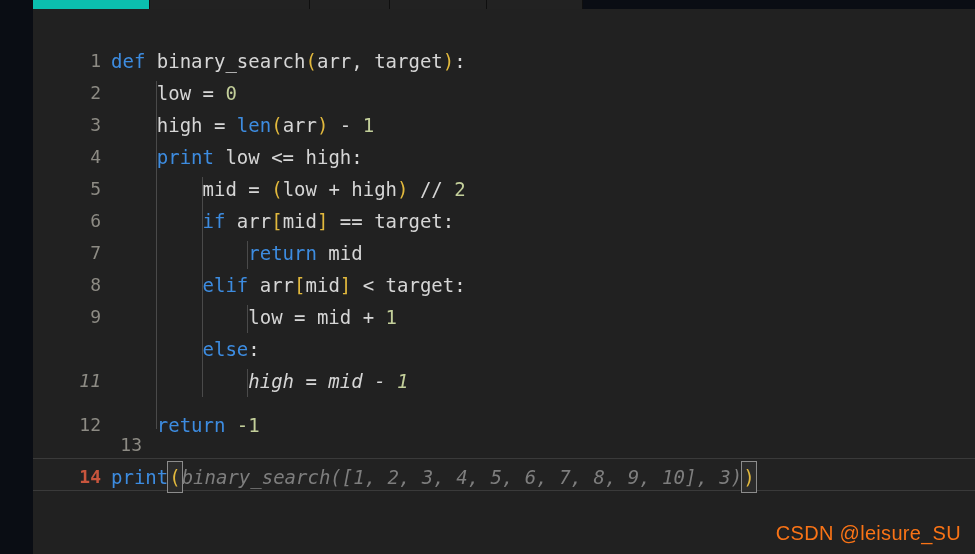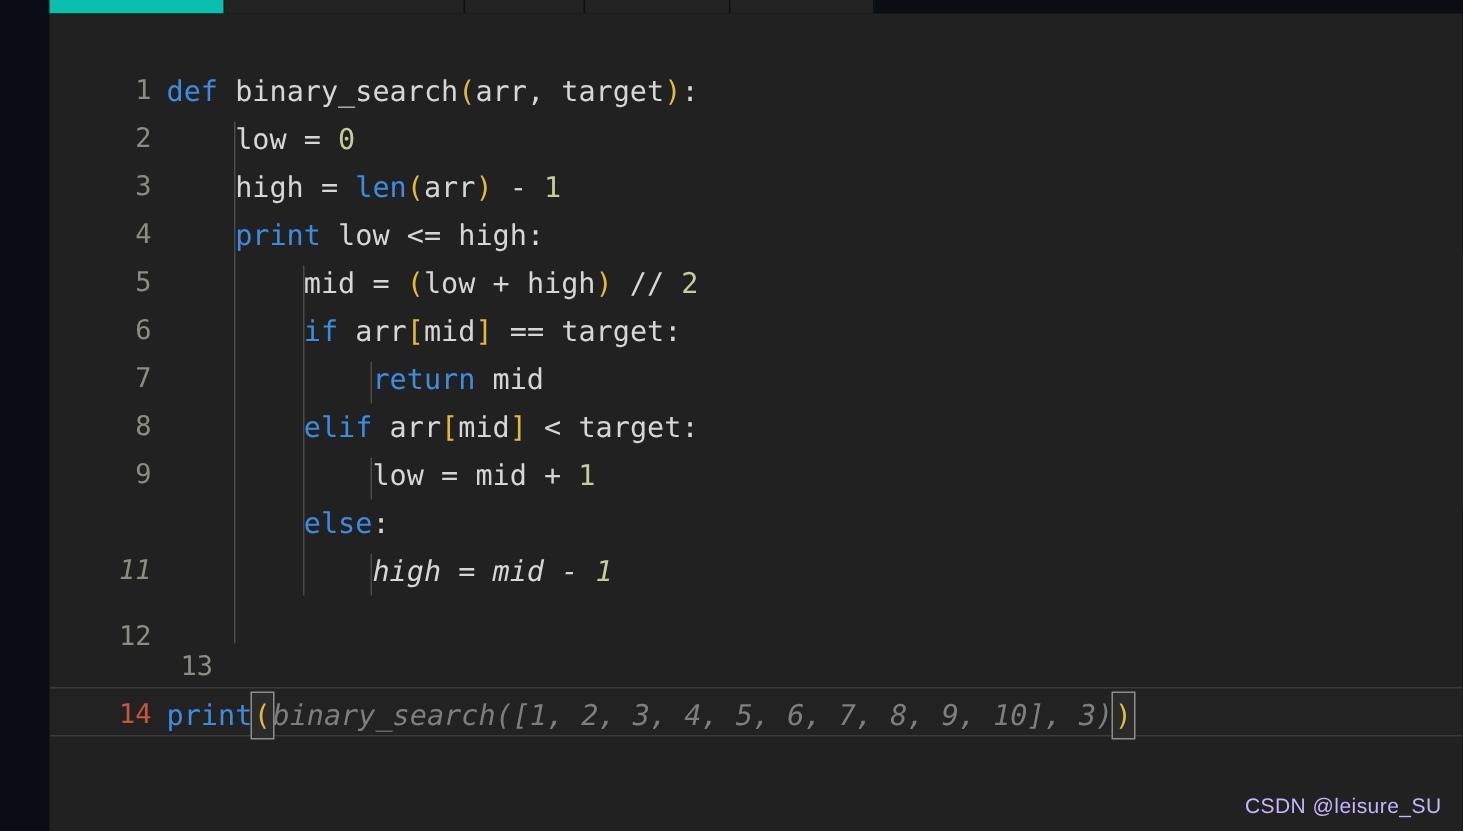--- a/index.html
+++ b/index.html
@@ -101,20 +101,21 @@
     left: 0;
     width: 68px;
     text-align: right;
     color: #8d8b84;
     font-size: 18px;
     font-family: "DejaVu Sans Mono", monospace;
     user-select: none;
   }
   .ln.active-ln {
     color: #c8553d;
+    font-weight: bold;
   }
 
   .code-text {
     position: absolute;
     left: 78px;
     top: 0;
     color: #d6d6d6;
     text-align: center;
   }
 
@@ -144,22 +145,22 @@
     padding: 0 1px;
     margin: 0 -1px;
     line-height: 30px;
   }
 
   
   #watermark {
     position: absolute;
     right: 14px;
     bottom: 9px;
-    color: #c4b5fd;
-    font-size: 14px;
+    color: #f97316;
+    font-size: 20px;
     font-family: "Liberation Sans", sans-serif;
     letter-spacing: 0.3px;
     user-select: none;
   }
 </style>
 </head>
 <body>
 
 <div id="app">
 
@@ -180,21 +181,21 @@
         <div class="code-line" style="position: absolute; left: 0px; top: 68px; width: 942px;"><span class="ln">2</span><span class="code-text"><span class="ident">    low </span><span class="op">= </span><span class="num">0</span></span></div>
         <div class="code-line" style="position: absolute; left: 0px; top: 100px; width: 942px;"><span class="ln">3</span><span class="code-text"><span class="ident">    high </span><span class="op">= </span><span class="kw">len</span><span class="br1">(</span><span class="ident">arr</span><span class="br1">)</span><span class="op"> - </span><span class="num">1</span></span></div>
         <div class="code-line" style="position: absolute; left: 0px; top: 132px; width: 942px;"><span class="ln">4</span><span class="code-text"><span class="op">    </span><span class="kw">print</span><span class="ident"> low </span><span class="op">&lt;= </span><span class="ident">high</span><span class="op">:</span></span></div>
         <div class="code-line" style="position: absolute; left: 0px; top: 164px; width: 942px;"><span class="ln">5</span><span class="code-text"><span class="ident">        mid </span><span class="op">= </span><span class="br1">(</span><span class="ident">low + high</span><span class="br1">)</span><span class="op"> // </span><span class="num">2</span></span></div>
         <div class="code-line" style="position: absolute; left: 0px; top: 196px; width: 942px;"><span class="ln">6</span><span class="code-text"><span class="op">        </span><span class="kw">if</span><span class="ident"> arr</span><span class="br1">[</span><span class="ident">mid</span><span class="br1">]</span><span class="op"> == </span><span class="ident">target</span><span class="op">:</span></span></div>
         <div class="code-line" style="position: absolute; left: 0px; top: 228px; width: 942px;"><span class="ln">7</span><span class="code-text"><span class="op">            </span><span class="kw">return</span><span class="ident"> mid</span></span></div>
         <div class="code-line" style="position: absolute; left: 0px; top: 260px; width: 942px;"><span class="ln">8</span><span class="code-text"><span class="op">        </span><span class="kw">elif</span><span class="ident"> arr</span><span class="br1">[</span><span class="ident">mid</span><span class="br1">]</span><span class="op"> &lt; </span><span class="ident">target</span><span class="op">:</span></span></div>
         <div class="code-line" style="position: absolute; left: 0px; top: 292px; width: 942px;"><span class="ln">9</span><span class="code-text"><span class="ident">            low </span><span class="op">= </span><span class="ident">mid </span><span class="op">+ </span><span class="num">1</span></span></div>
         <div class="code-line" style="position: absolute; left: 0px; top: 324px; width: 942px;"><span class="code-text"><span class="op">        </span><span class="kw">else</span><span class="op">:</span></span></div>
         <div class="code-line" style="position: absolute; left: 0px; top: 356px; width: 942px; font-style: italic;"><span class="ln">11</span><span class="code-text"><span class="ident">            high </span><span class="op">= </span><span class="ident">mid </span><span class="op">- </span><span class="num">1</span></span></div>
-        <div class="code-line" style="position: absolute; left: 0px; top: 388px; width: 942px; margin-top: 12px;"><span class="ln">12</span></div>
+        <div class="code-line" style="position: absolute; left: 0px; top: 388px; width: 942px; margin-top: 12px;"><span class="ln">12</span><span class="code-text"><span class="op">    </span><span class="kw">return</span><span class="op"> </span><span class="num">-1</span></span></div>
         <div class="code-line" style="position: absolute; left: 0px; top: 420px; width: 942px; margin-left: 41px;"><span class="ln">13</span><span class="code-text"></span></div>
         <div class="code-line" style="position: absolute; left: 0px; top: 452px; width: 942px;"><span class="ln active-ln">14</span><span class="code-text"><span class="kw">print</span><span class="bracket-match">(</span><span class="ghost">binary_search([1, 2, 3, 4, 5, 6, 7, 8, 9, 10], 3)</span><span class="bracket-match">)</span></span></div>
         <div class="guide" style="left: 122.8px; top: 72px; height: 348px;"></div>
         <div class="guide" style="left: 168.6px; top: 168px; height: 220px;"></div>
         <div class="guide" style="left: 214.4px; top: 232px; height: 28px;"></div>
         <div class="guide" style="left: 214.4px; top: 296px; height: 28px;"></div>
         <div class="guide" style="left: 214.4px; top: 360px; height: 28px;"></div>
       </div>
   </div>
 

